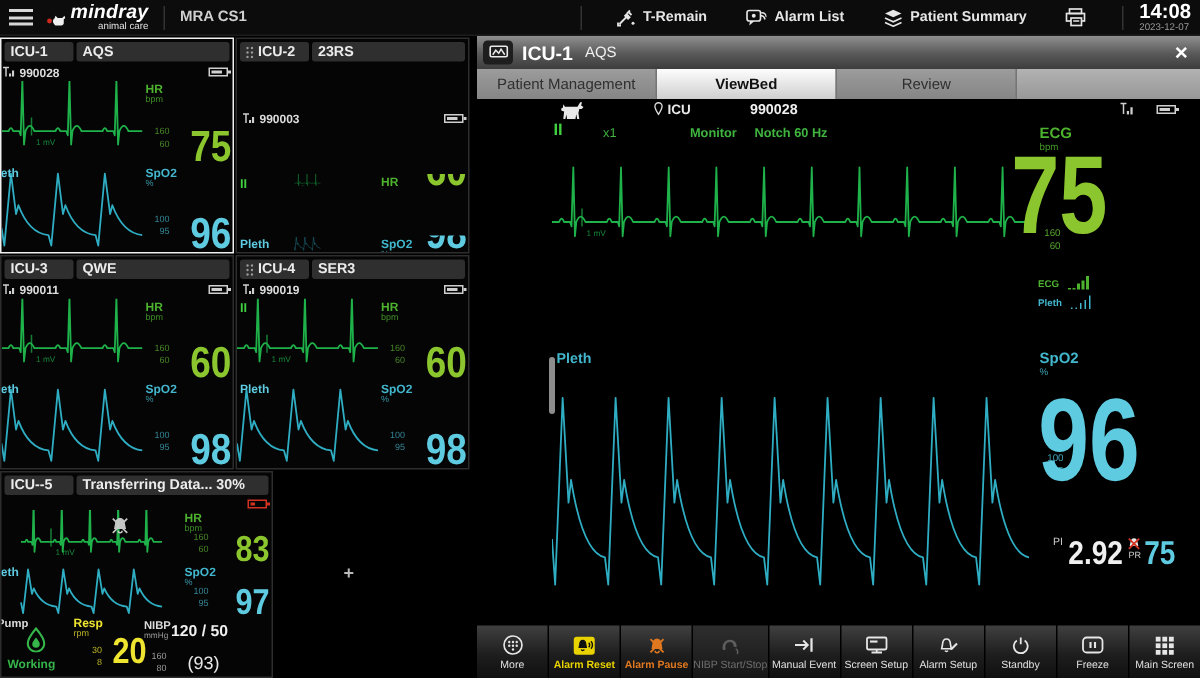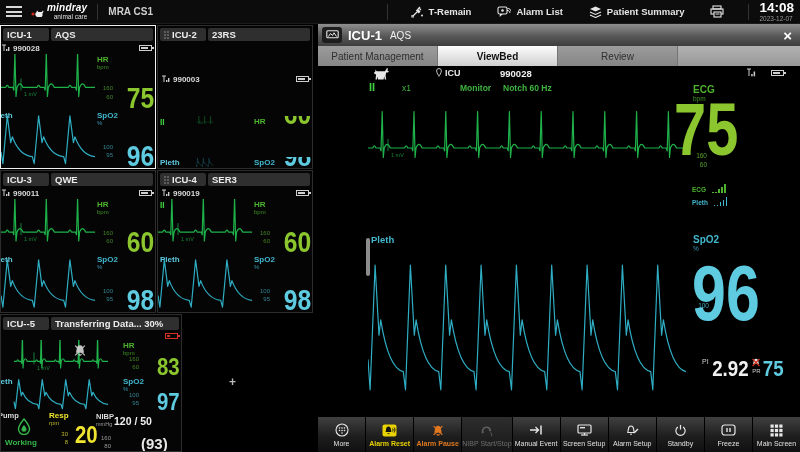--- a/index.html
+++ b/index.html
@@ -7,21 +7,21 @@
     font-family:"Liberation Sans",sans-serif;color:#e8e8e8;}
   svg{display:block;}
 
   
   .topbar{position:absolute;left:0;top:0;width:800px;height:24px;background:#0c0c0c;
     display:flex;align-items:center;border-bottom:1px solid #1c1c1c;}
   .hamb{width:16px;height:11px;margin-left:6px;display:flex;flex-direction:column;justify-content:space-between;cursor:pointer;}
   .hamb i{display:block;height:2px;background:#d8d8d8;}
   .brand{display:flex;align-items:center;gap:3px;margin-left:8px;}
   .brandtxt{display:flex;flex-direction:column;line-height:1;}
-  .bname{font-size:10px;font-weight:bold;font-style:italic;color:#fff;letter-spacing:.2px;}
+  .bname{font-size:13px;font-weight:bold;font-style:italic;color:#fff;letter-spacing:.2px;}
   .bsub{font-size:6.5px;color:#e0e0e0;text-align:right;margin-top:1px;}
   .vsep{width:1px;height:16px;background:#333;margin:0 10px;}
   .sysname{font-size:10px;color:#cfcfcf;font-weight:bold;}
   .tb-right{margin-left:auto;display:flex;align-items:center;}
   .tb-item{display:flex;align-items:center;gap:5px;font-size:9.5px;color:#e6e6e6;font-weight:bold;margin:0 13px;cursor:pointer;}
   .clock{margin-right:6px;line-height:1;text-align:left;}
   .time{font-size:13.5px;font-weight:bold;color:#fff;}
   .date{font-size:6.5px;color:#9a9a9a;margin-top:1px;}
 
   
@@ -68,21 +68,21 @@
   .resp-lbl{position:absolute;left:48px;top:0;font-size:8px;font-weight:bold;color:#efe42f;}
   .resp-unit{position:absolute;left:48px;top:9px;font-size:6px;color:#bdb62a;}
   .resp-lims{position:absolute;left:55px;top:19px;width:12px;font-size:6px;line-height:1.35;color:#bdb62a;
     display:flex;flex-direction:column;text-align:right;}
   .resp-val{position:absolute;left:72px;top:12px;font-size:24px;font-weight:bold;color:#efe42f;line-height:1;transform:scaleX(.85);}
   .nibp-lbl{position:absolute;left:95px;top:1px;font-size:7.5px;font-weight:bold;color:#dcdcdc;}
   .nibp-unit{position:absolute;left:95px;top:10px;font-size:5.5px;color:#9a9a9a;}
   .nibp-val{position:absolute;left:113px;top:4px;font-size:10.5px;font-weight:bold;color:#f0f0f0;}
   .nibp-lims{position:absolute;left:98px;top:23px;width:12px;font-size:6px;line-height:1.35;color:#9a9a9a;
     display:flex;flex-direction:column;text-align:right;}
-  .nibp-mean{position:absolute;left:140px;top:24px;font-size:15px;font-weight:bold;color:#e8e8e8;}
+  .nibp-mean{position:absolute;left:124px;top:24px;font-size:12px;font-weight:normal;color:#e8e8e8;}
 
   
   .panel{position:absolute;left:318px;top:24px;width:482px;height:428px;background:#000;display:flex;flex-direction:column;}
   .p-title{height:22px;background:linear-gradient(180deg,#8f8f8f 0%,#585858 55%,#3d3d3d 100%);
     display:flex;align-items:center;flex:none;}
   .p-ico{width:20px;height:16px;background:#1e1e1e;border-radius:3px;margin:0 6px 0 4px;
     display:flex;align-items:center;justify-content:center;}
   .p-bed{font-size:13px;font-weight:bold;color:#fff;}
   .p-tag{font-size:10px;color:#f0f0f0;margin-left:8px;}
   .p-close{margin-left:auto;margin-right:8px;font-size:15px;font-weight:bold;color:#fff;cursor:pointer;line-height:1;}

